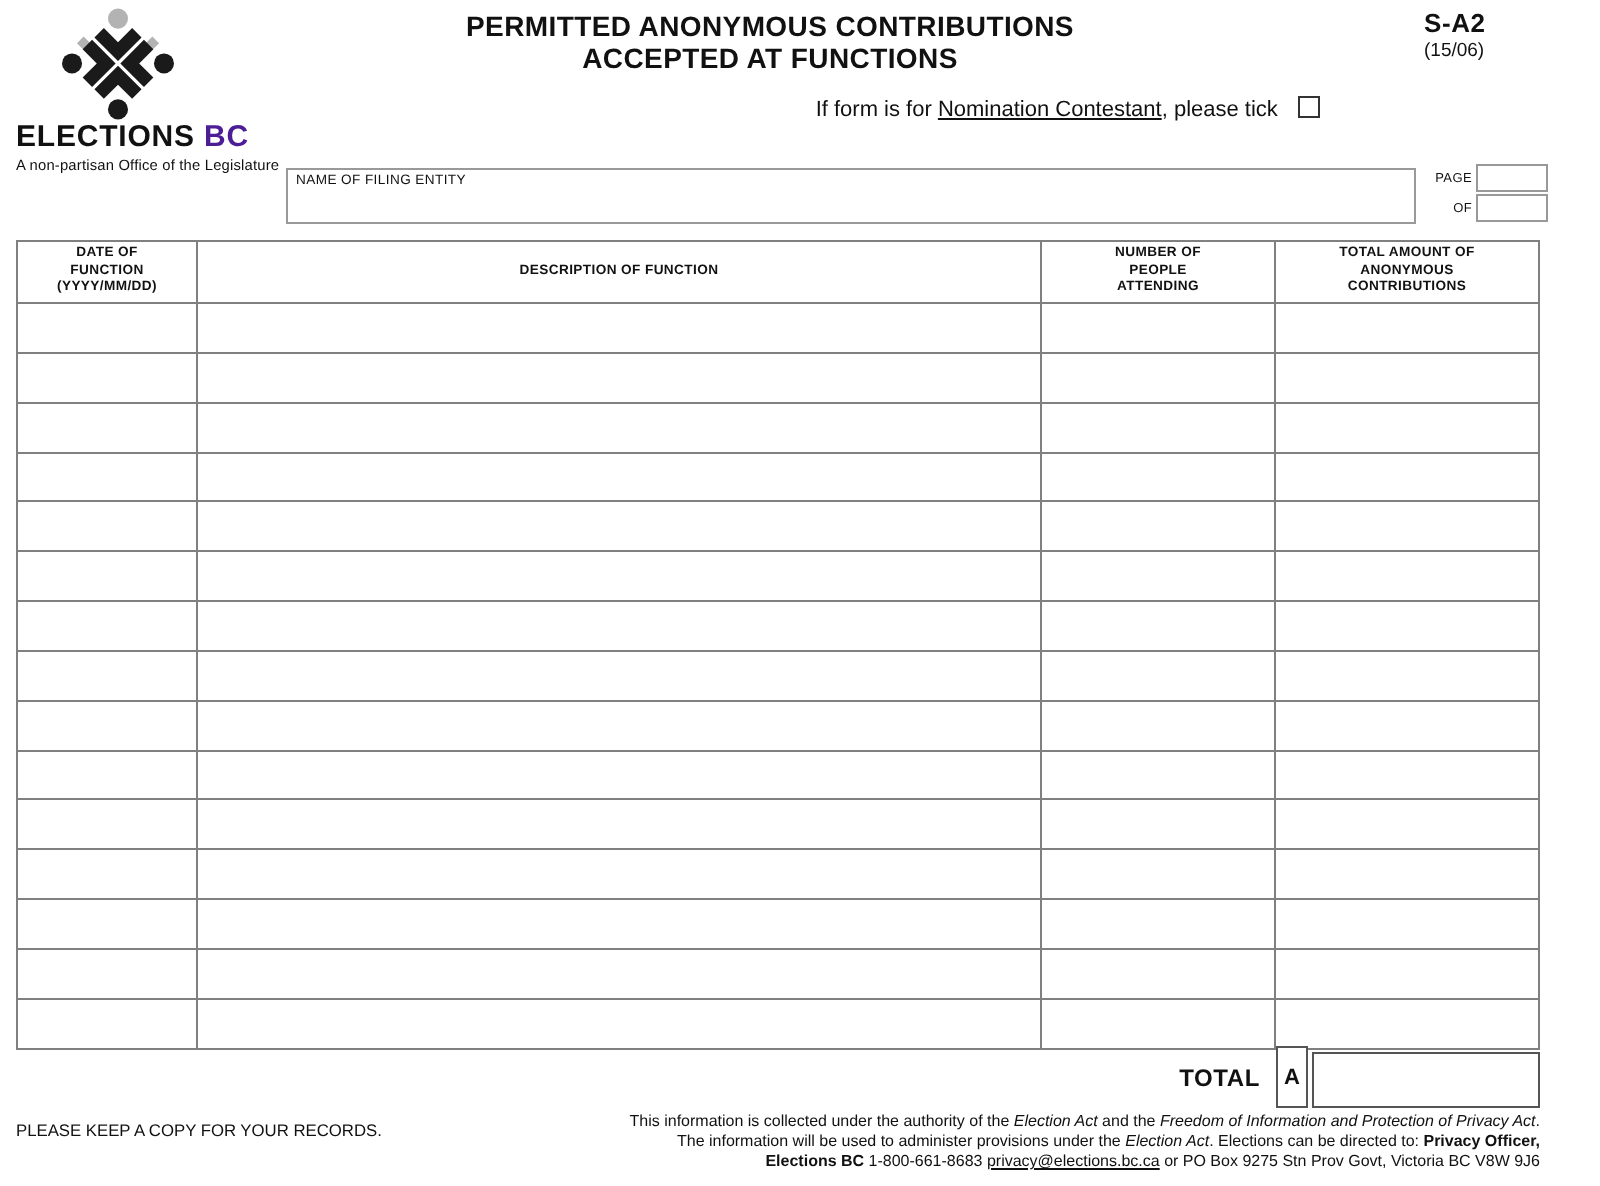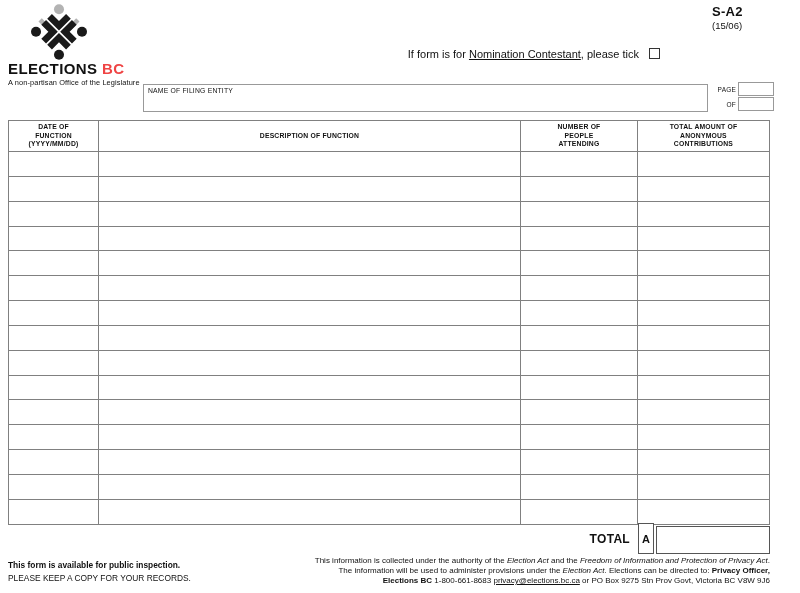--- a/index.html
+++ b/index.html
@@ -4,21 +4,21 @@
 <style>
   html,body{margin:0;padding:0;background:#ffffff;}
   .page{
     position:relative;width:800px;height:593px;background:#fff;
     font-family:"Liberation Sans","DejaVu Sans",sans-serif;color:#111;
     overflow:hidden;
   }
   
   .logo-svg{position:absolute;left:28px;top:4px;width:62px;height:56px;}
   .logo-text{position:absolute;left:8px;top:60px;font-size:15px;font-weight:bold;letter-spacing:.4px;white-space:nowrap;}
-  .logo-text .gray{color:#ef4444;}
+  .logo-text .gray{color:#4c1d95;}
   .logo-tagline{position:absolute;left:8px;top:78px;font-size:7.4px;letter-spacing:.1px;white-space:nowrap;}
   .title-block{position:absolute;left:110px;right:140px;top:5px;text-align:center;}
   .title-line{font-size:14px;font-weight:bold;line-height:16px;letter-spacing:.2px;}
   .tick-line{position:absolute;left:110px;right:140px;top:48px;text-align:right;font-size:11px;}
   .tick-line .u{text-decoration:underline;}
   .checkbox{display:inline-block;width:9px;height:9px;border:1.3px solid #333;margin-left:7px;vertical-align:-1px;background:#fff;}
   .code-block{position:absolute;right:18px;top:4px;width:70px;text-align:left;}
   .form-code{font-size:13px;font-weight:bold;letter-spacing:.3px;}
   .form-version{font-size:9.5px;margin-top:1px;}
   
@@ -69,20 +69,24 @@
       <path d="M50 45 L30 25 L38 17 L50 29 L62 17 L70 25 Z" transform="rotate(180 50 47)"></path>
       <path d="M50 45 L30 25 L38 17 L50 29 L62 17 L70 25 Z" transform="rotate(270 50 47)"></path>
       <circle cx="11" cy="47" r="8.5"></circle>
       <circle cx="89" cy="47" r="8.5"></circle>
       <circle cx="50" cy="86" r="8.5"></circle>
     </g>
   </svg>
   <div class="logo-text"><span>ELECTIONS</span> <span class="gray">BC</span></div>
   <div class="logo-tagline">A non-partisan Office of the Legislature</div>
 
+  <div class="title-block">
+    <div class="title-line">PERMITTED ANONYMOUS CONTRIBUTIONS</div>
+    <div class="title-line">ACCEPTED AT FUNCTIONS</div>
+  </div>
   <div class="tick-line">
     <span>If form is for </span><span class="u">Nomination Contestant</span><span>, please tick</span>
     <span class="checkbox"></span>
   </div>
 
   <div class="code-block">
     <div class="form-code">S-A2</div>
     <div class="form-version">(15/06)</div>
   </div>
 
@@ -207,21 +211,20 @@
       </div>
   </div>
 
   <div class="total-label">TOTAL</div>
   <div class="abox">
       <span>A</span>
     </div>
   <div class="total-value-box"></div>
 
   <div class="footer-left">
-    <div class="b">This form is available for public inspection.</div>
     <div>PLEASE KEEP A COPY FOR YOUR RECORDS.</div>
   </div>
   <div class="footer-right">
     <div><span>This information is collected under the authority of the </span><span class="i">Election Act</span><span> and the </span><span class="i">Freedom of Information and Protection of Privacy Act</span><span>.</span></div>
     <div><span>The information will be used to administer provisions under the </span><span class="i">Election Act</span><span>. Elections can be directed to: </span><span class="b">Privacy Officer,</span></div>
     <div><span class="b">Elections BC</span><span> 1-800-661-8683 </span><span class="u">privacy@elections.bc.ca</span><span> or PO Box 9275 Stn Prov Govt, Victoria BC V8W 9J6</span></div>
   </div>
 
 </div>
 

